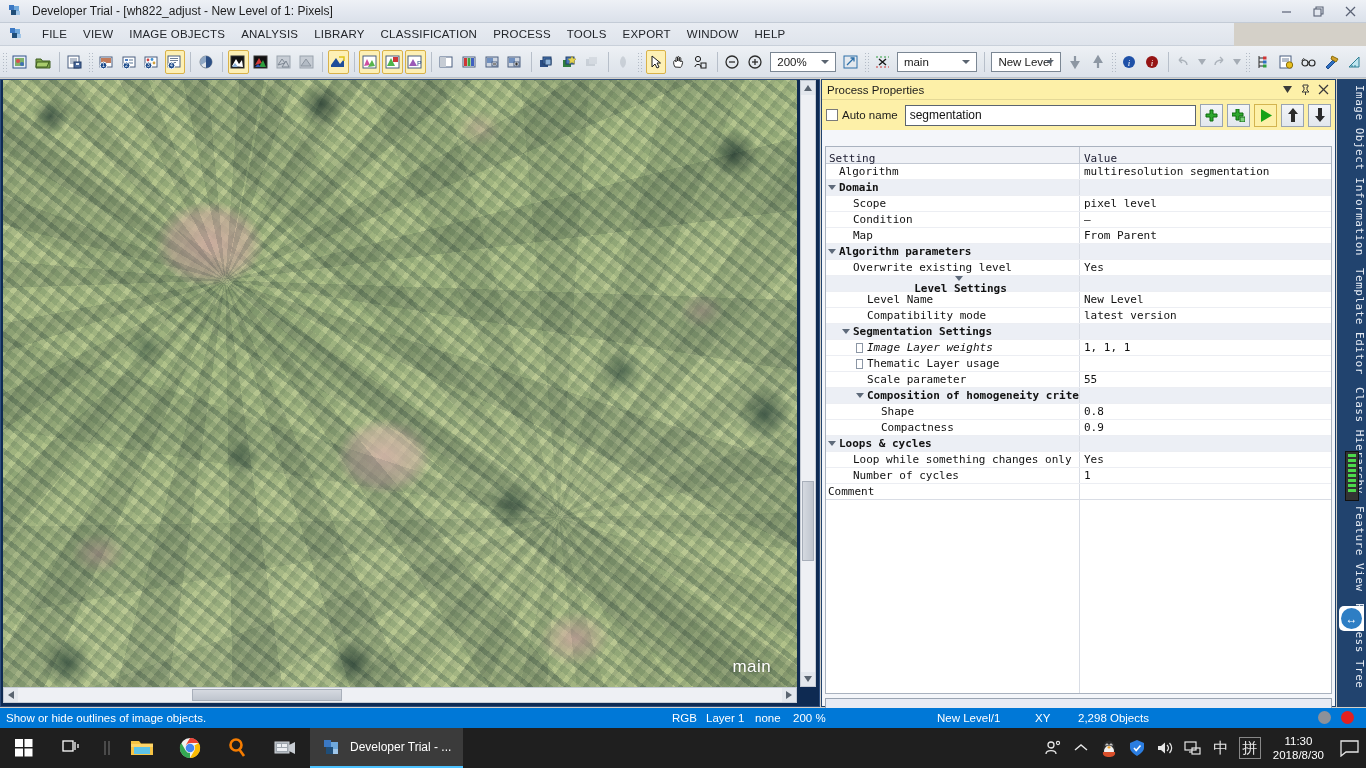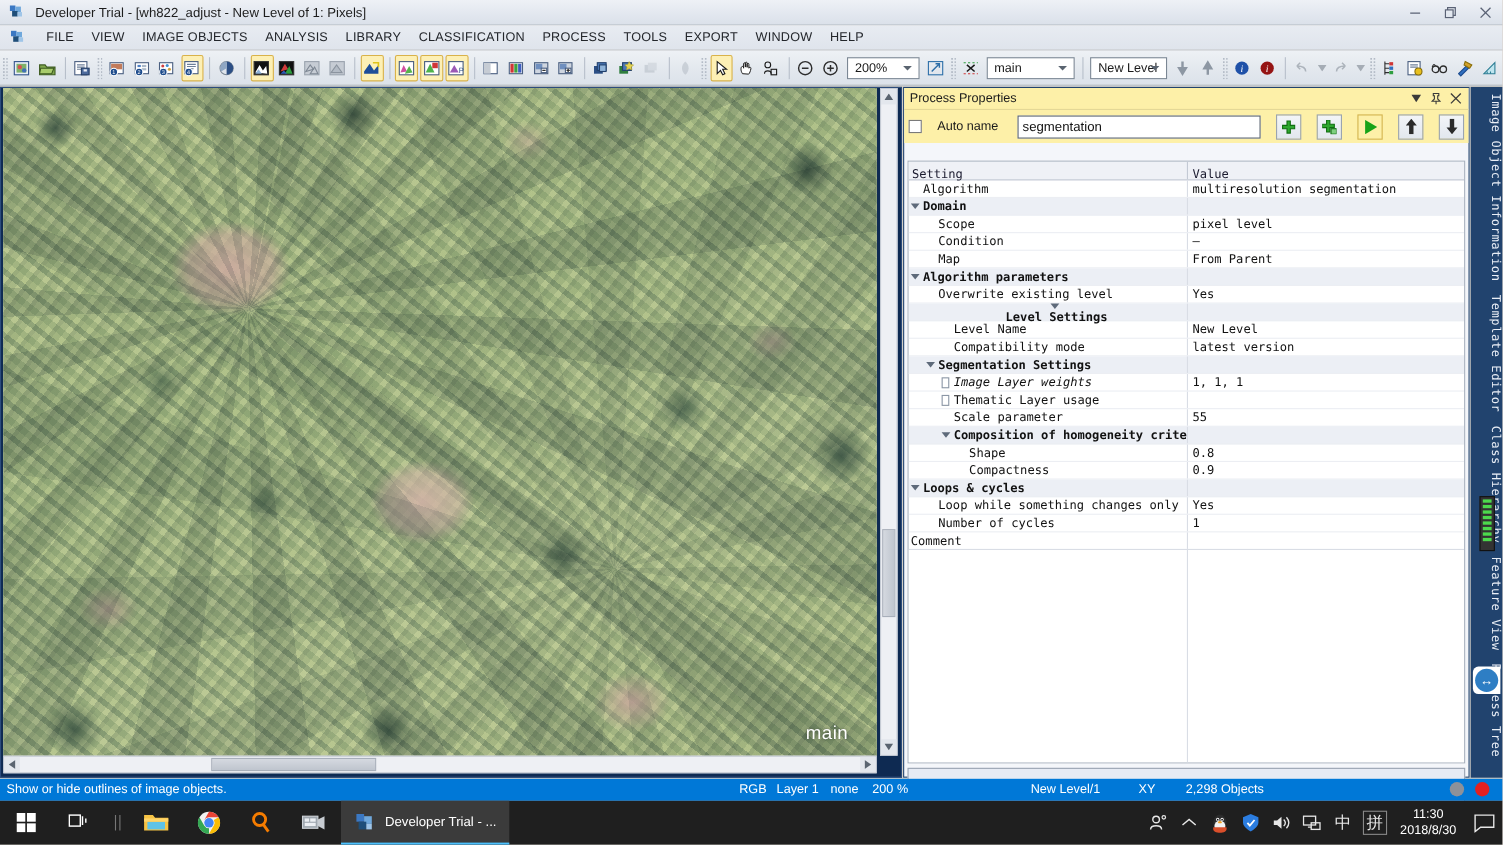--- a/index.html
+++ b/index.html
@@ -23,21 +23,21 @@
     font-size: 12px; color: #1d1d1d; margin-left: 6px; white-space: nowrap;
   }
   .win-buttons { position: absolute; right: 0; top: 0; height: 23px; display: flex; }
   .win-btn {
     width: 32px; height: 23px; display: flex; align-items: center; justify-content: center;
     font-size: 12px; color: #5a6275;
   }
 
   
   .menubar {
-    position: absolute; left: 0; top: 23px; width: 1366px; height: 23px;
+    position: absolute; left: 0; top: 23px; width: 1234px; height: 23px;
     background: linear-gradient(to bottom,#e8ecf2,#dfe4ec);
     border-bottom: 1px solid #c9d0da;
     display: flex; align-items: center;
   }
   .menubar .mini-icon { width: 20px; height: 16px; margin-left: 6px; margin-right: 8px; }
   .menu-item {
     font-size: 11.5px; color: #23262b; padding: 3px 8px; white-space: nowrap; letter-spacing: .2px;
   }
 
   
@@ -139,21 +139,21 @@
     height: 20px; background: #fdf0a8;
     display: flex; align-items: center; padding-left: 5px;
     font-size: 11.5px; color: #1b1b1b; border-bottom: 1px solid #e4d896;
   }
   .panel-title .pt-actions { margin-left: auto; display: flex; gap: 2px; padding-right: 4px; }
   .pt-btn { width: 16px; height: 16px; display:flex; align-items:center; justify-content:center;
             font-size: 11px; color: #3a3a3a; }
 
   .name-row {
     height: 30px; background: #fdf0a8; display: flex; align-items: center;
-    padding: 0 4px; gap: 14px;
+    padding: 0 4px; gap: 4px;
   }
   .chk { width: 12px; height: 12px; background: #fff; border: 1px solid #7a7a7a; }
   .name-row .lbl { font-size: 11.5px; color: #1b1b1b; margin-right: 3px;}
   .name-input {
     flex: 1; height: 21px; background: #fff; border: 1px solid #5b6470;
     font-size: 12px; color: #111; padding: 0 4px; display: flex; align-items: center; text-align: center;
   }
   .sm-btn {
     width: 23px; height: 23px; background: linear-gradient(to bottom,#f3f5f8,#e2e7ee);
     border: 1px solid #9aa4b1; display: flex; align-items: center; justify-content: center;

